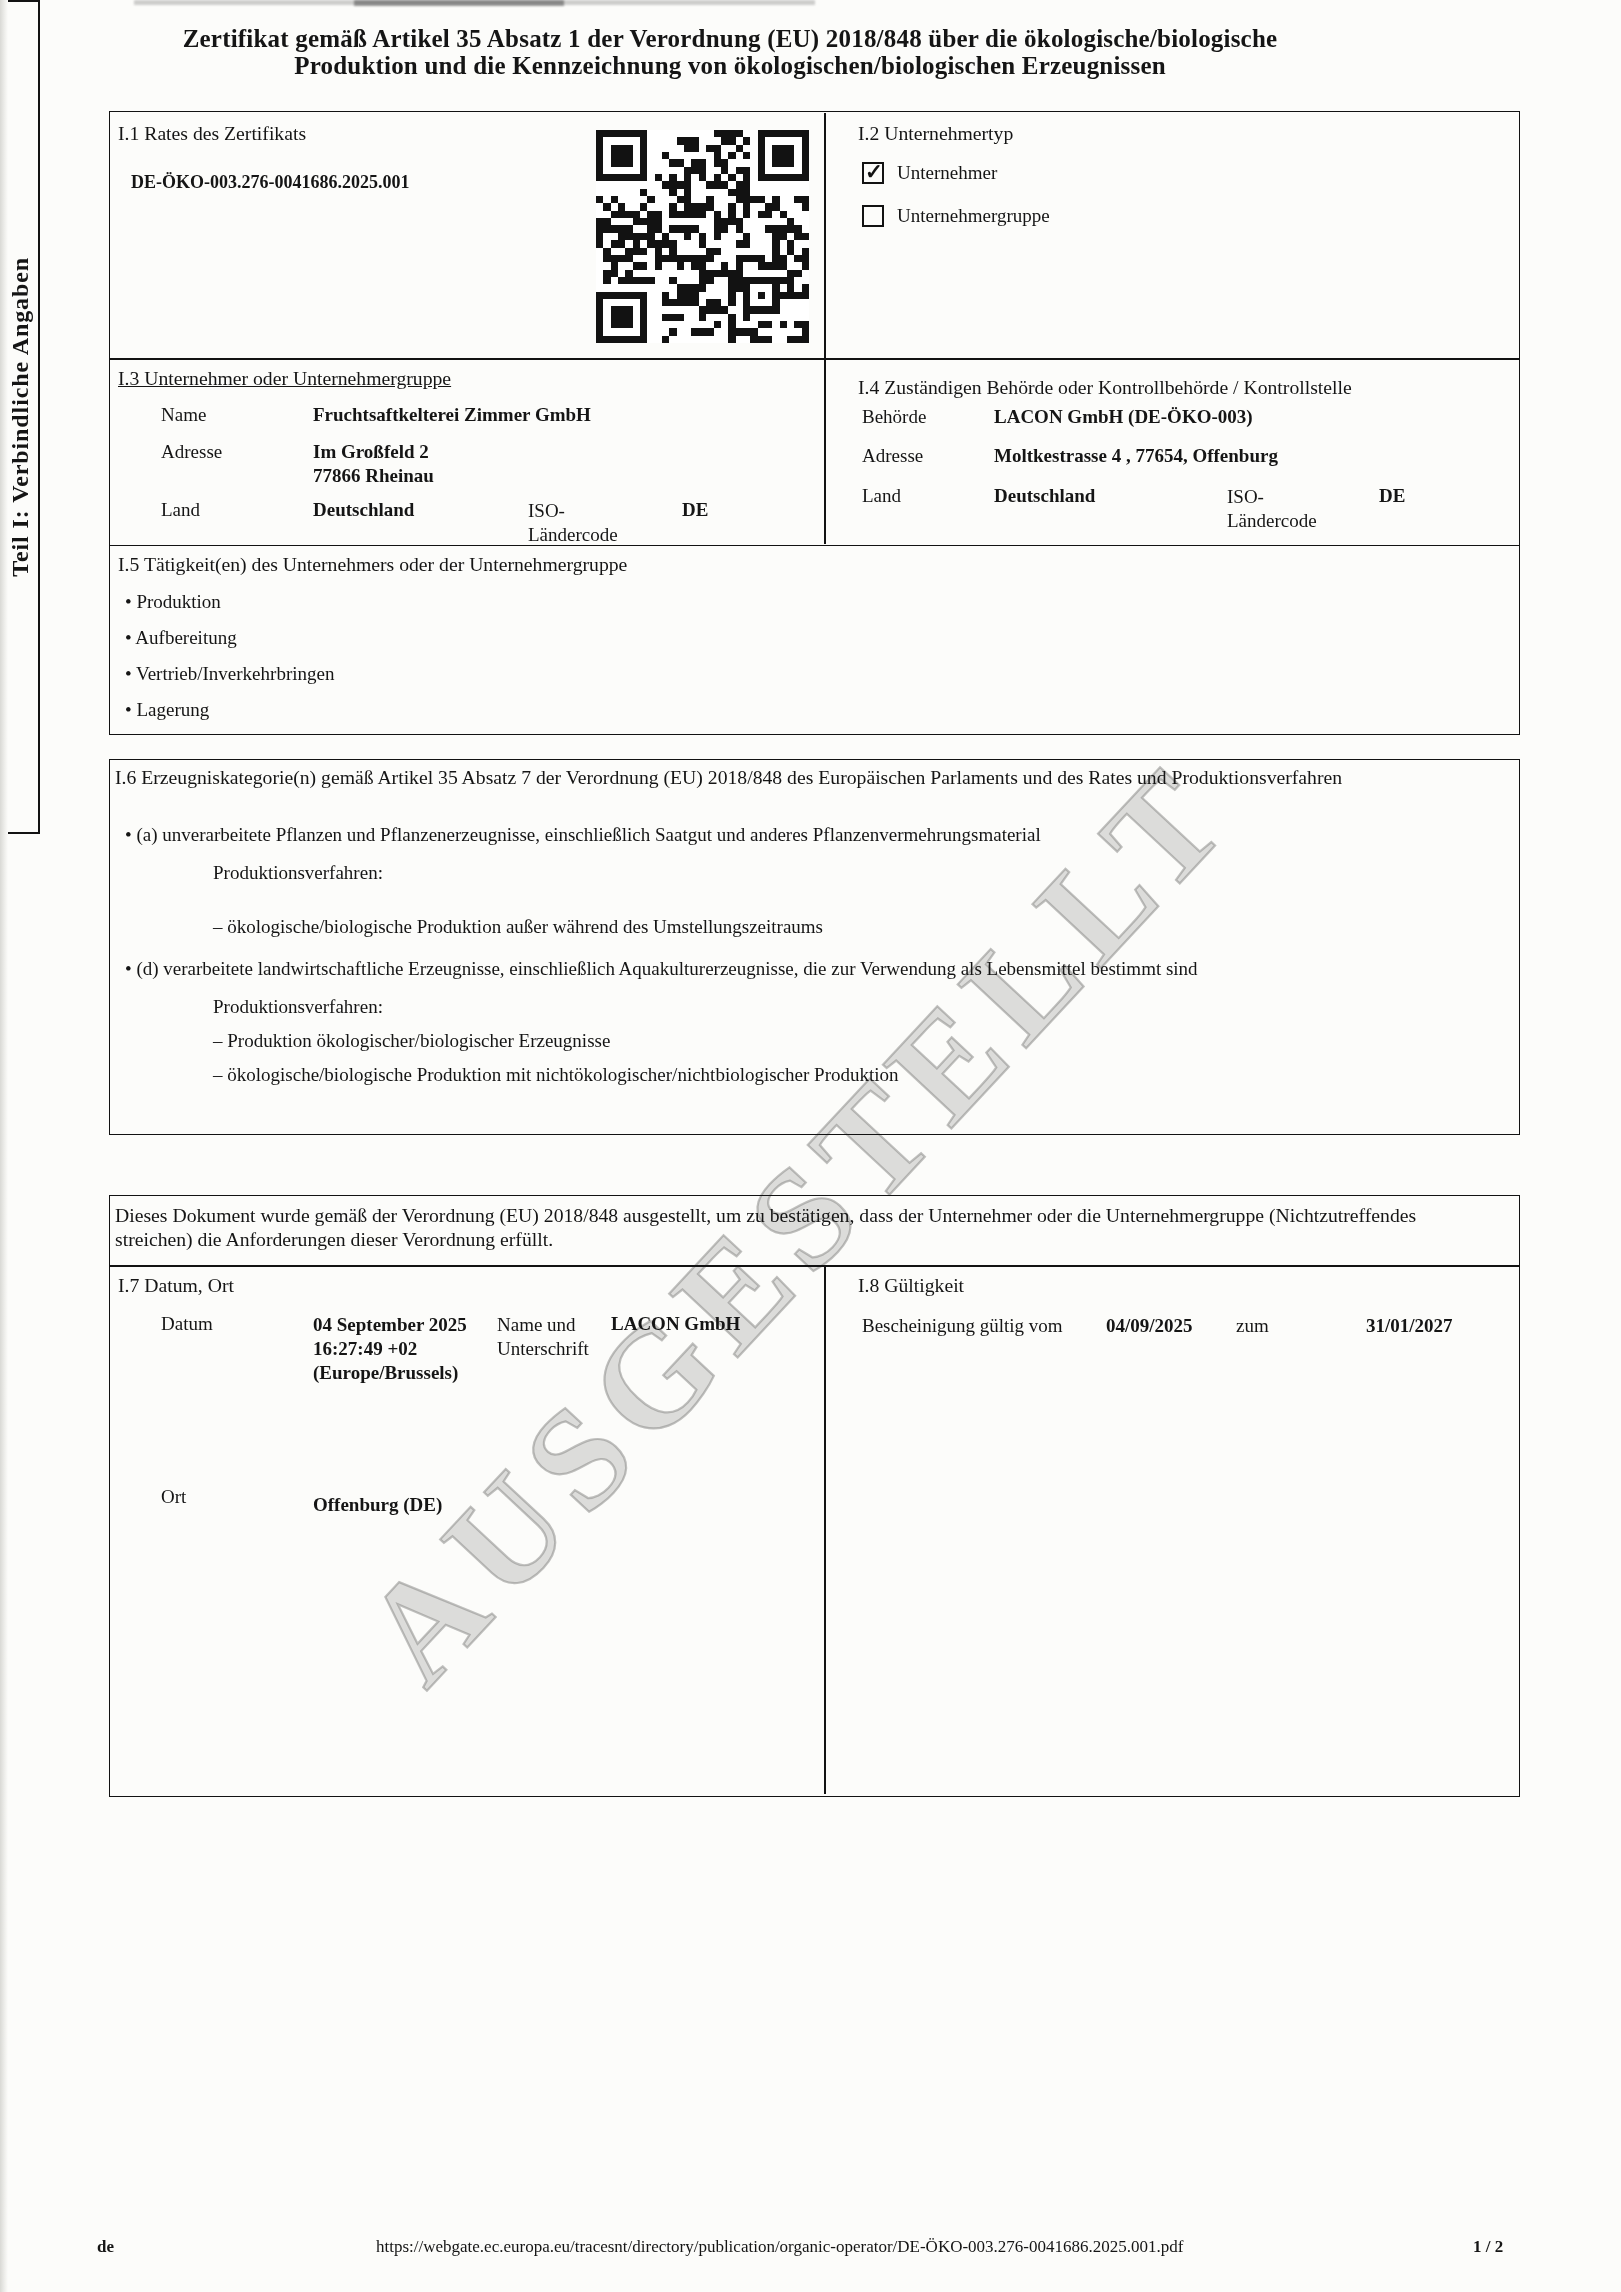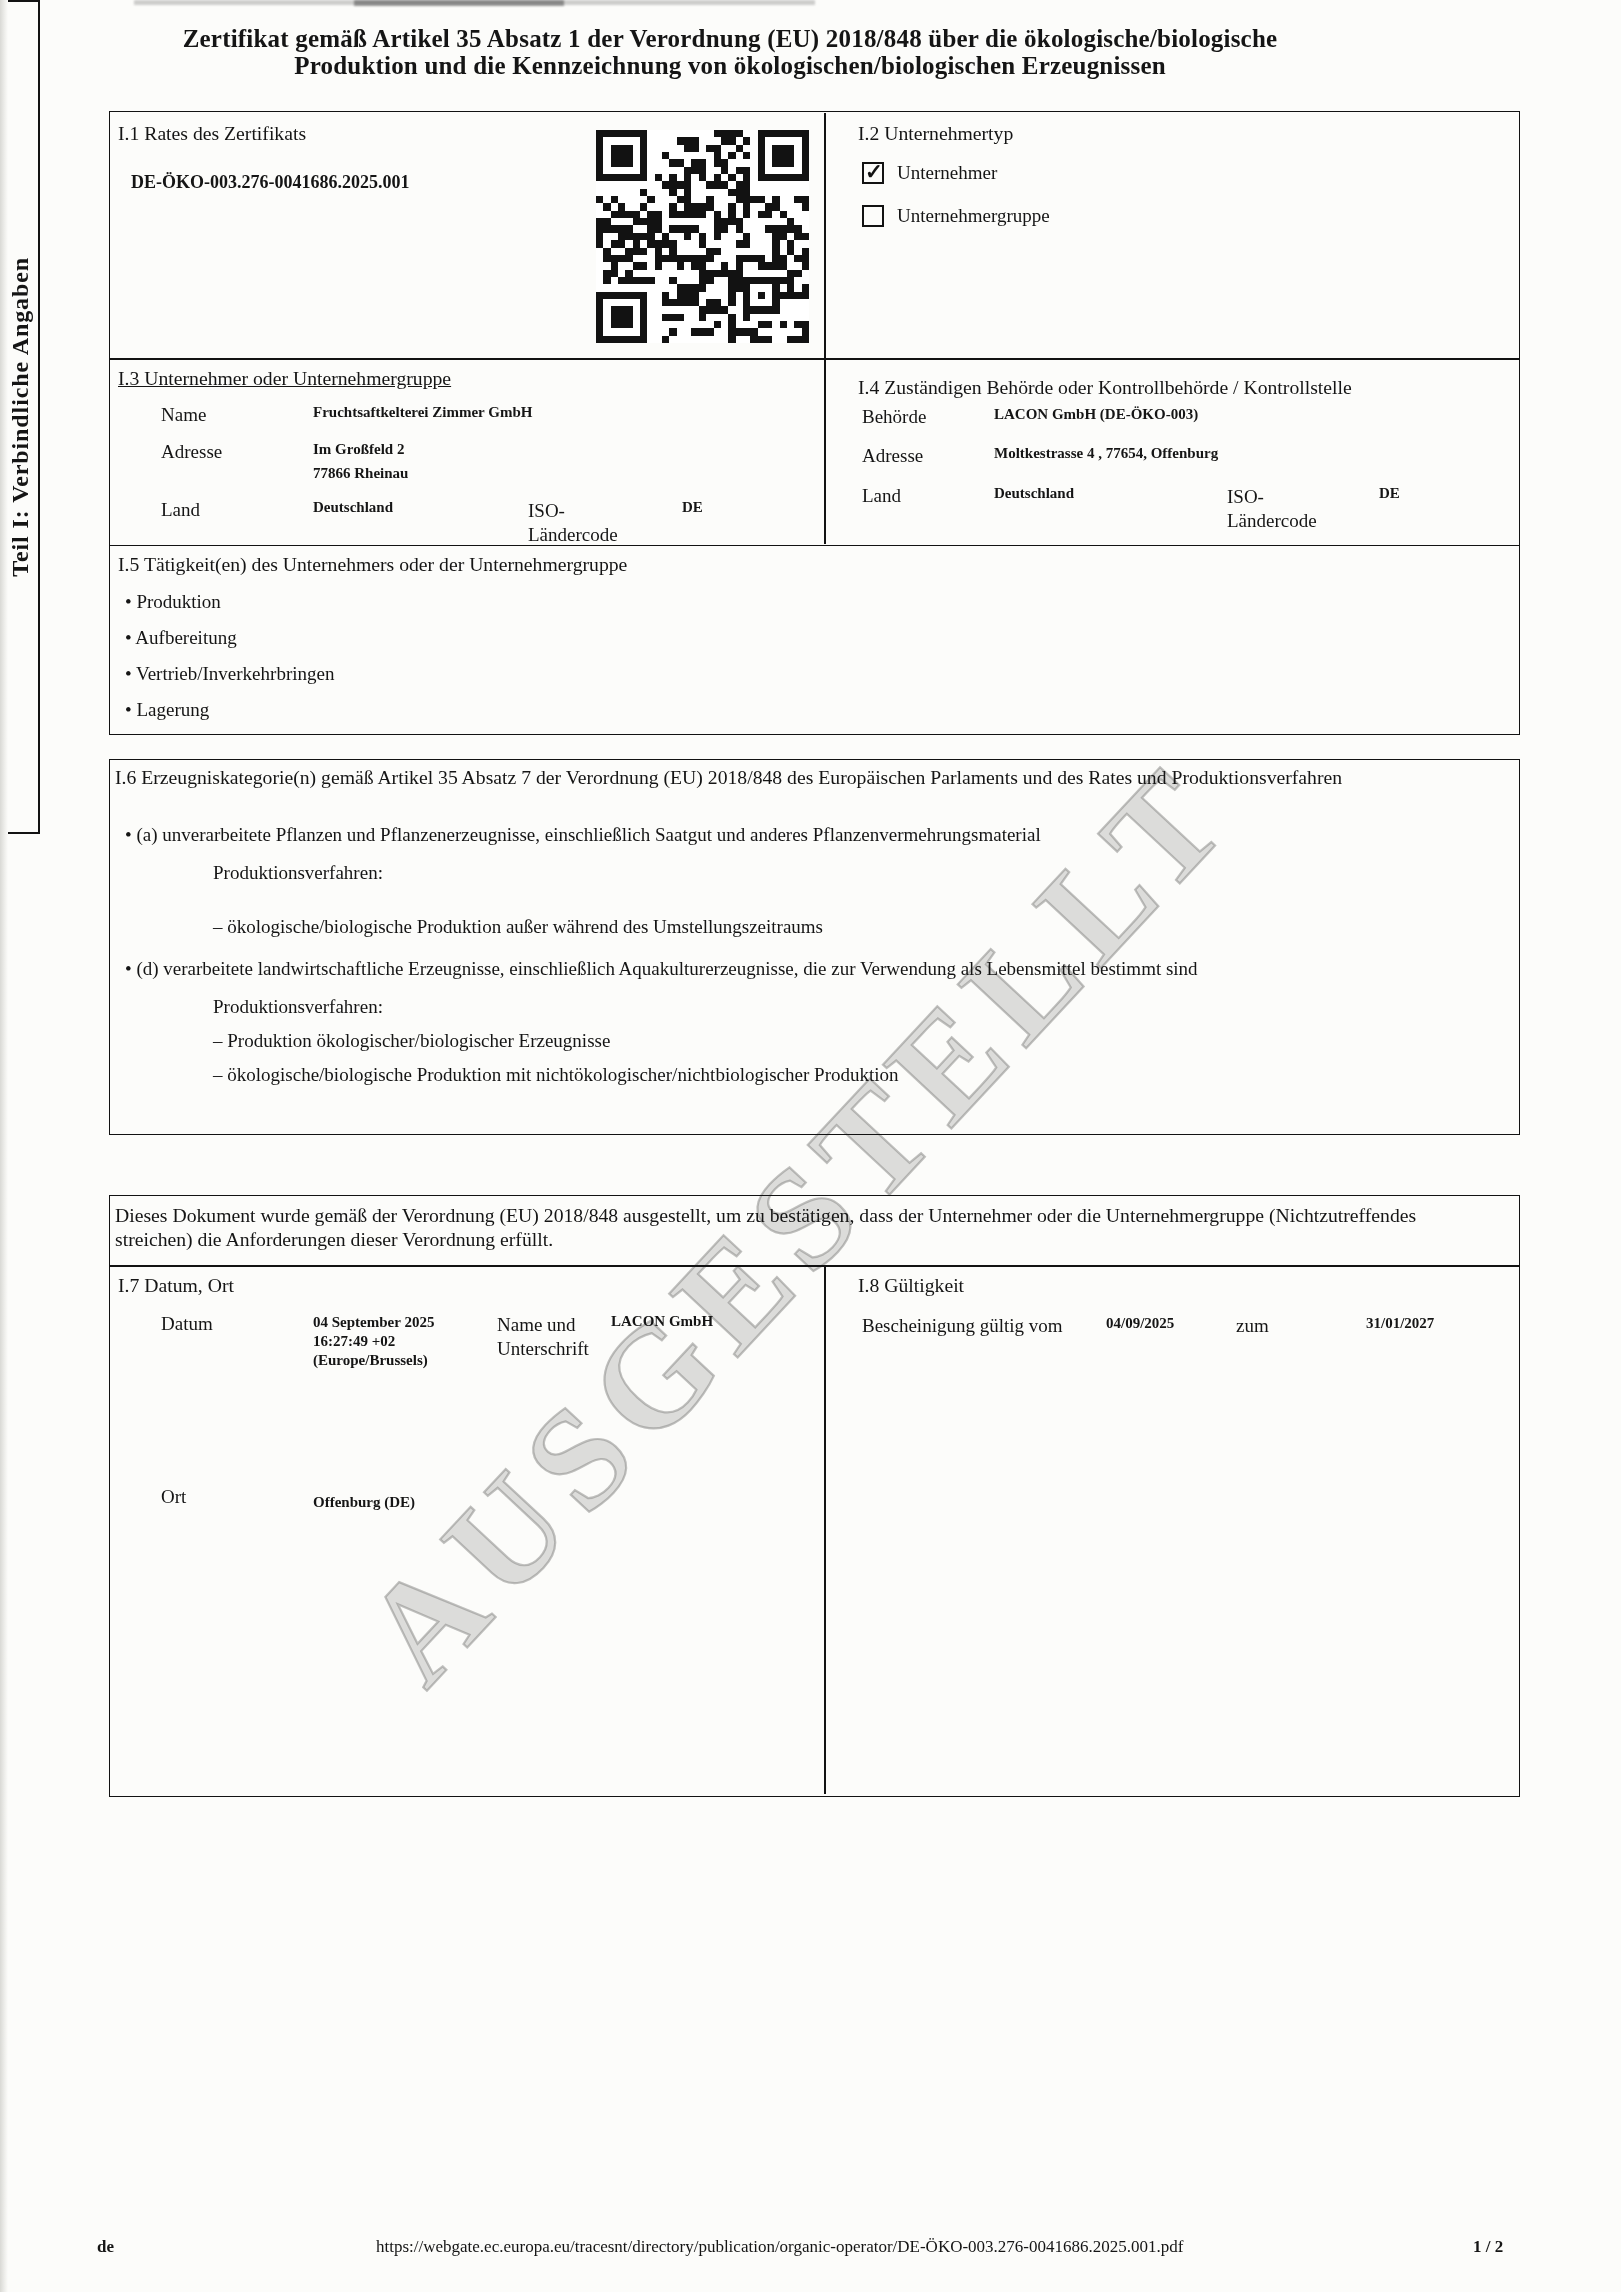--- a/index.html
+++ b/index.html
@@ -13,21 +13,21 @@
   .title-block { left:0; top:25px; width:1460px; text-align:center;
     font-size:25px; font-weight:bold; line-height:1.08; letter-spacing:0.2px; }
   .box { position:absolute; border:1.8px solid #121212; box-sizing:border-box; background:transparent; }
   .vline { position:absolute; width:1.8px; background:#121212; }
   .sidebar { left:69px; top:75px; width:40px; height:834px; border:2.7px solid #121212;
     box-sizing:border-box; display:flex; align-items:center; justify-content:center; }
   .sidebar span { writing-mode:vertical-rl; transform:rotate(180deg);
     font-size:24px; font-weight:bold; white-space:nowrap; letter-spacing:0.9px; }
   .hdr { font-size:19.7px; }
   .lbl { font-size:19px; }
-  .val { font-size:15px; font-weight:bold; }
+  .val { font-size:19px; font-weight:bold; }
   .wrapcol { line-height:1.26; overflow-wrap:break-word; word-break:break-word; }
   .bullet { font-size:19px; }
   .bullet::before { content:"\2022  "; }
   .dash { font-size:19px; }
   .dash::before { content:"\2013  "; }
   .cb { position:absolute; width:18px; height:18px; border:2.2px solid #121212; box-sizing:content-box; }
   .cb.checked::after { content:"\2713"; position:absolute; left:0.9px; top:-5.4px;
     font-size:21.5px; font-weight:bold; color:#121212; }
   .qr { position:absolute; left:596px; top:130px; width:213px; height:213px; }
   .watermark {

